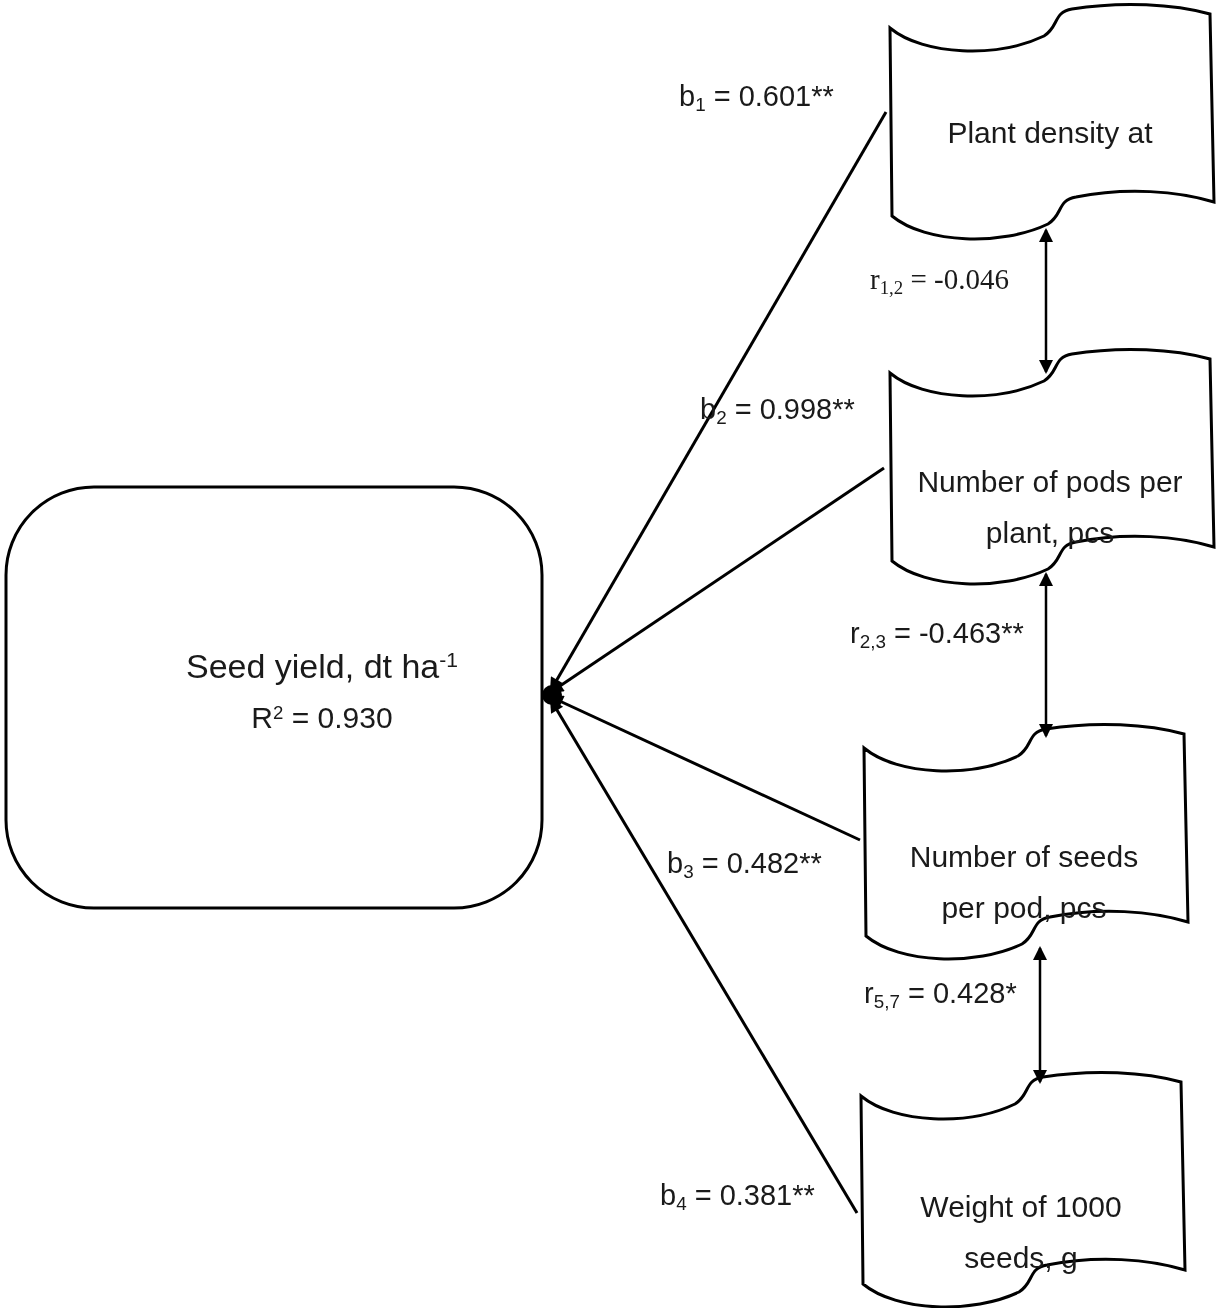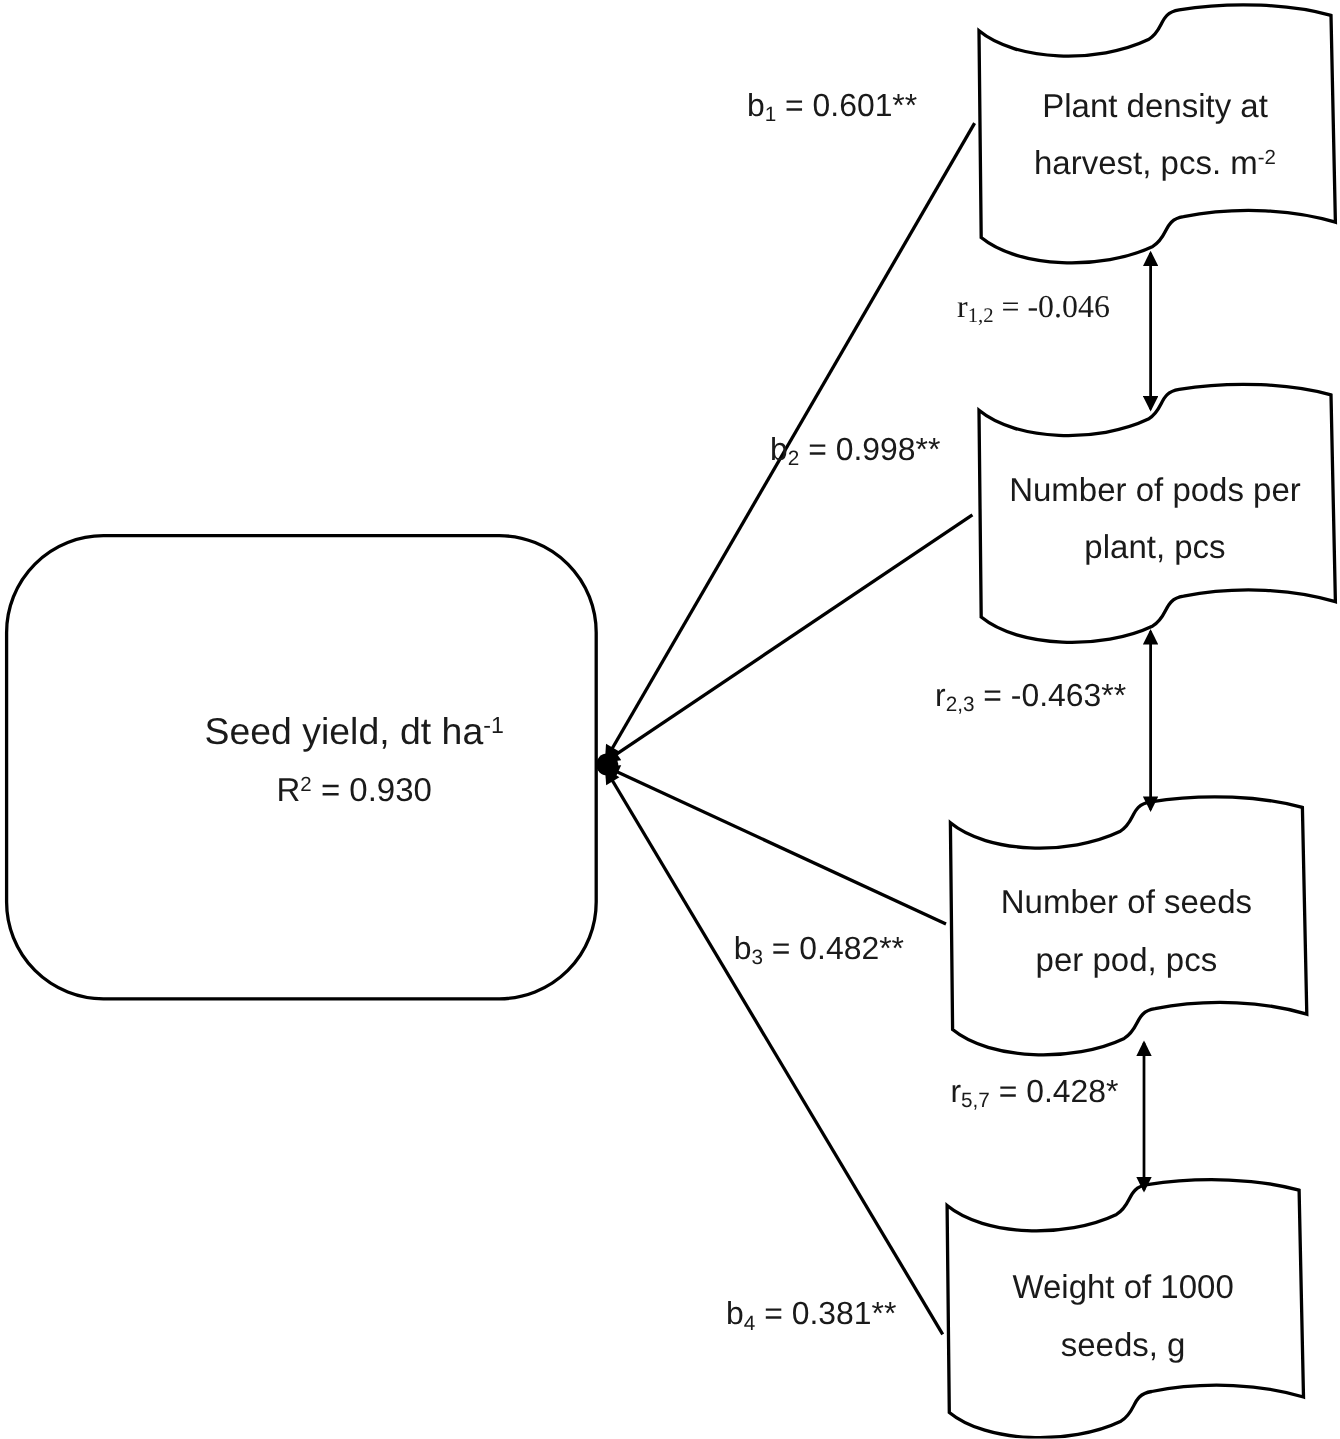--- a/index.html
+++ b/index.html
@@ -2,21 +2,21 @@
 <html><head>
 <meta charset="utf-8">
 <style>
   html,body{margin:0;padding:0;background:#ffffff;}
   #canvas{
     position:relative;width:1218px;height:1308px;background:#ffffff;overflow:hidden;
     font-family:"Liberation Sans","DejaVu Sans",sans-serif;color:#1a1a1a;
   }
   #diagram-svg{position:absolute;left:0;top:0;}
   .txt{position:absolute;white-space:nowrap;color:#1a1a1a;}
-  .node-text{text-align:center;font-size:30px;line-height:46px;}
+  .node-text{text-align:center;font-size:30px;line-height:46px;margin-top:36px;}
   .dep-text{text-align:center;}
   .dep-line1{font-size:34px;line-height:48px;}
   .dep-line2{font-size:30px;line-height:46px;}
   .coef{font-size:29px;}
   sub{font-size:0.65em;vertical-align:-0.25em;}
   sup{font-size:0.62em;vertical-align:0.5em;}
 </style>
 </head>
 <body>
 
@@ -50,21 +50,20 @@
     <line x1="1040" y1="948" x2="1040" y2="1082" stroke="#000" stroke-width="2.5" marker-start="url(#arr)" marker-end="url(#arr)"></line>
   </svg>
 
   <div class="txt dep-text" style="left:6px;top:636px;width:536px;margin-left:48px;">
     <div class="dep-line1"><span>Seed yield, dt ha</span><sup>-1</sup></div>
     <div class="dep-line2"><span>R</span><sup>2</sup><span> = 0.930</span></div>
   </div>
 
   <div class="txt node-text" style="left:884px;top:74px;width:332px;">
     <div>Plant density at</div>
-    <div><span>harvest, pcs. m</span><sup>-2</sup></div>
   </div>
   <div class="txt node-text" style="left:858px;top:798px;width:332px;">
     <div>Number of seeds</div>
     <div><span>per pod, pcs</span><sup></sup></div>
   </div>
   <div class="txt node-text" style="left:884px;top:423px;width:332px;">
     <div>Number of pods per</div>
     <div><span>plant, pcs</span><sup></sup></div>
   </div>
   <div class="txt node-text" style="left:855px;top:1148px;width:332px;">

